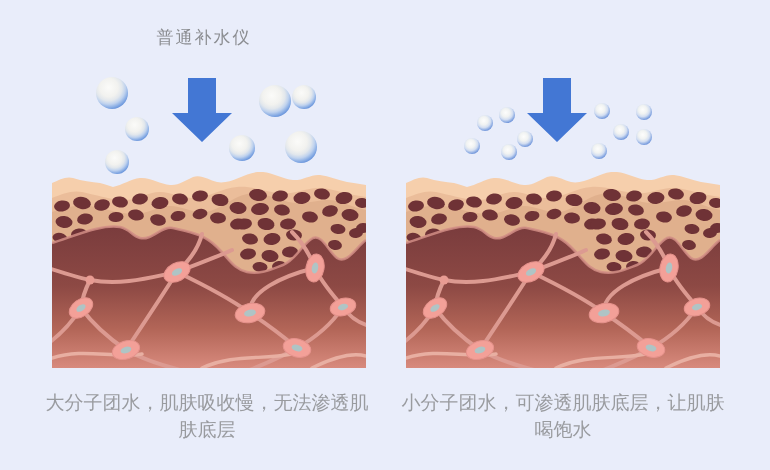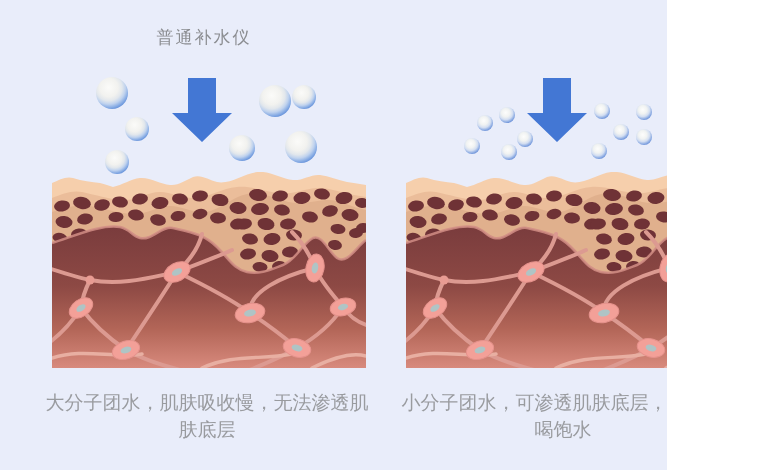--- a/index.html
+++ b/index.html
@@ -1,18 +1,18 @@
 <!DOCTYPE html>
 <html><head>
 <meta charset="utf-8">
 <style>
   html,body{margin:0;padding:0;}
   body{font-family:"Liberation Sans", sans-serif;}
   .stage{
-    position:relative;width:667px;height:470px;overflow:hidden;
+    position:relative;width:770px;height:470px;overflow:hidden;
     background:#E9EDFA;
   }
   .device-title{
     position:absolute;top:29px;width:314px;
     font-size:17px;letter-spacing:2px;color:#8B8D91;text-align:center;
     line-height:18px;
   }
   .title-left{left:47px;}
   .title-right{left:403px;}
   .arrow{position:absolute;top:78px;width:60px;height:64px;}

